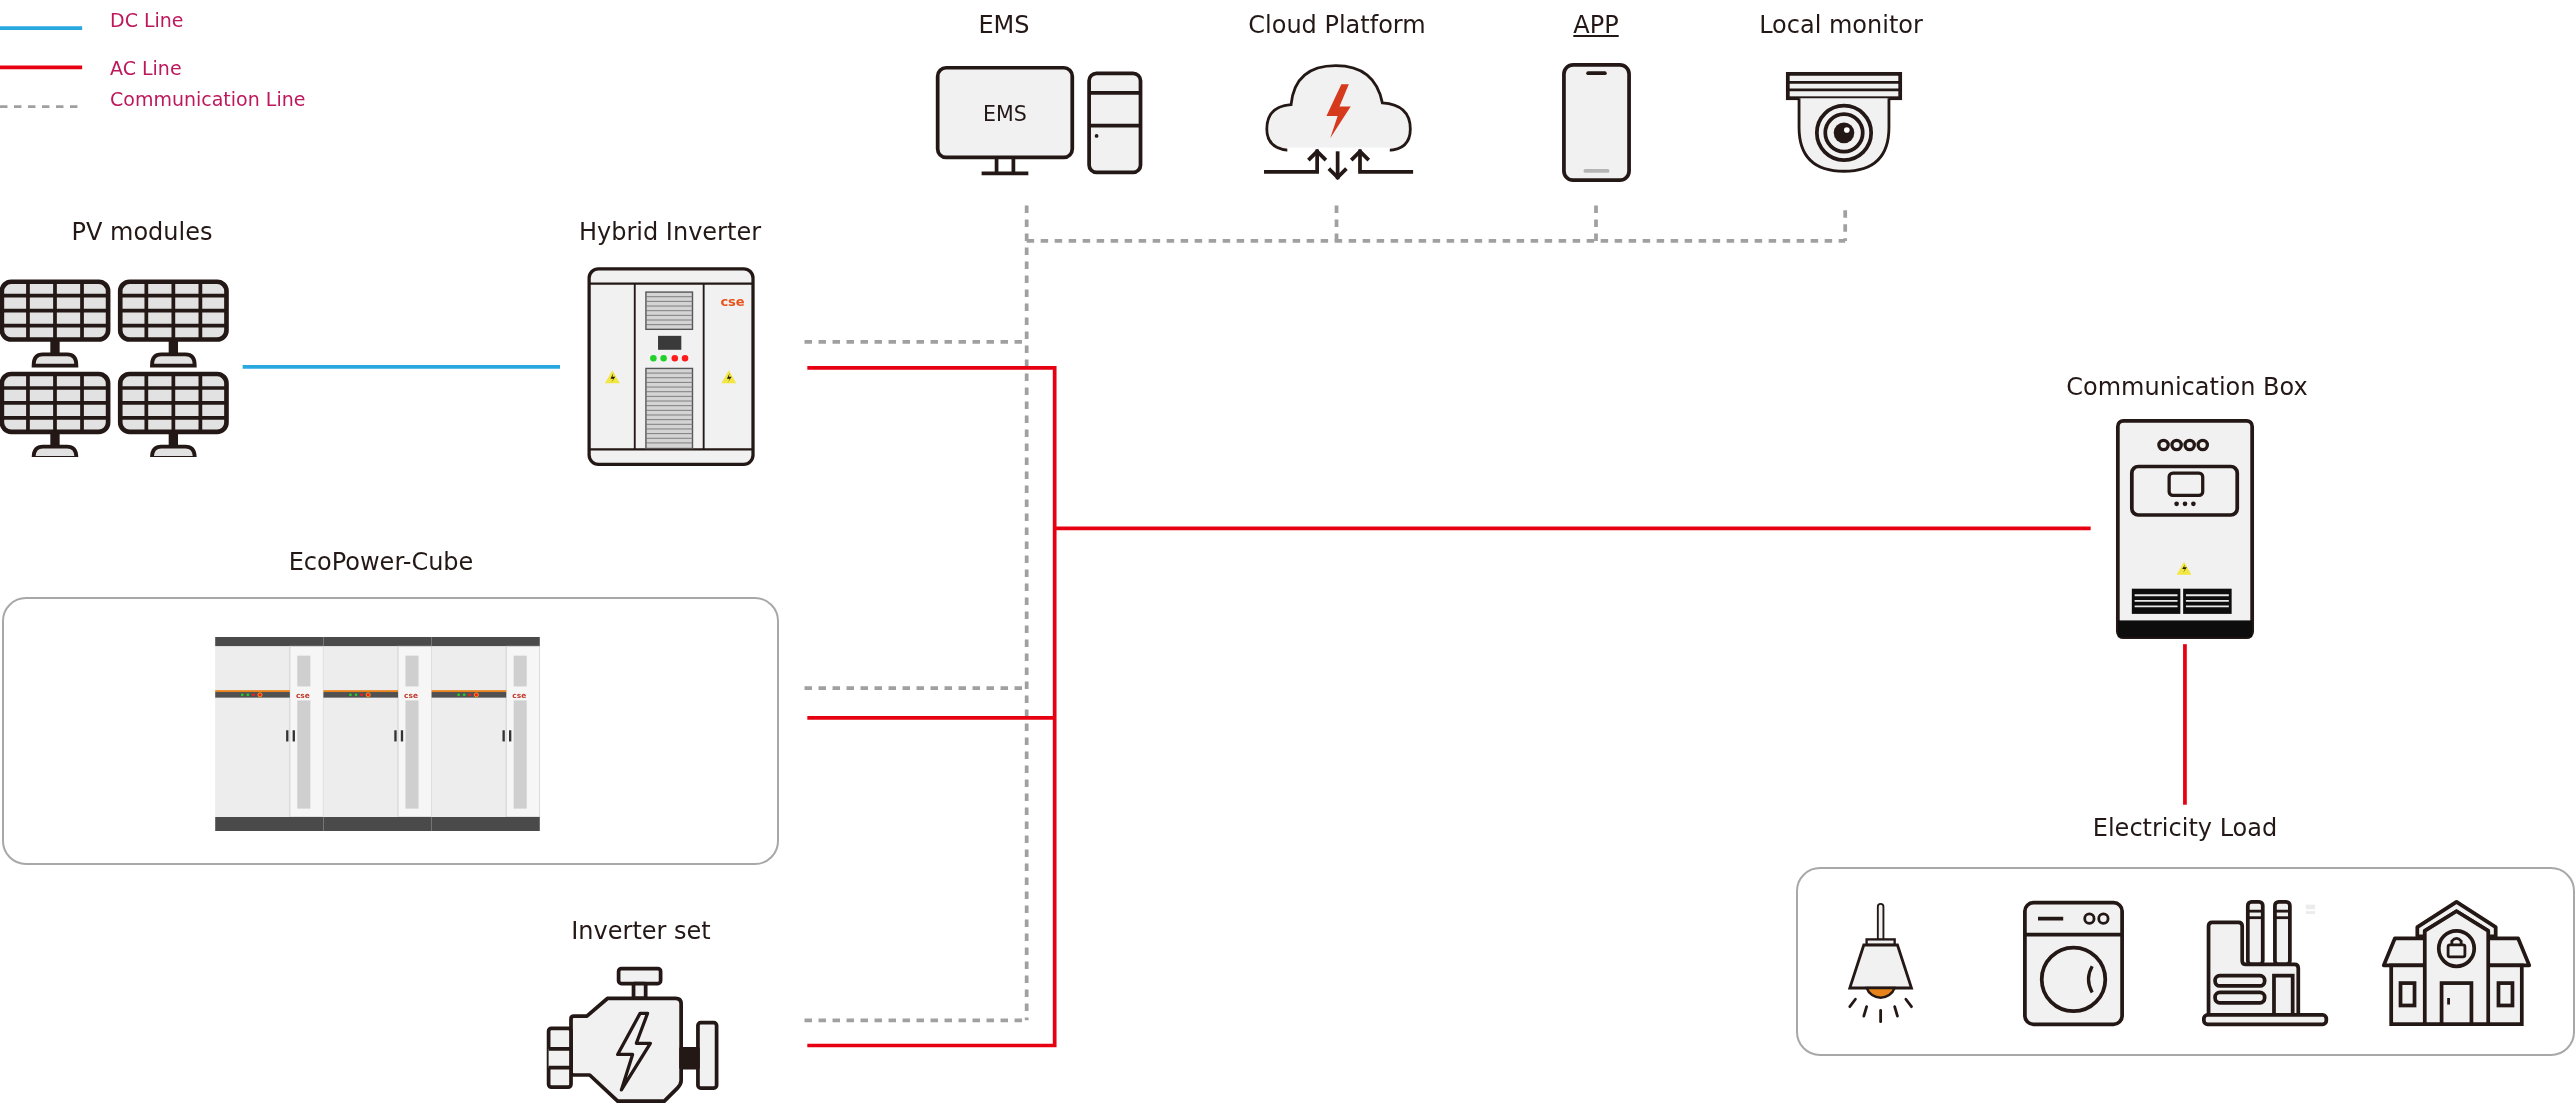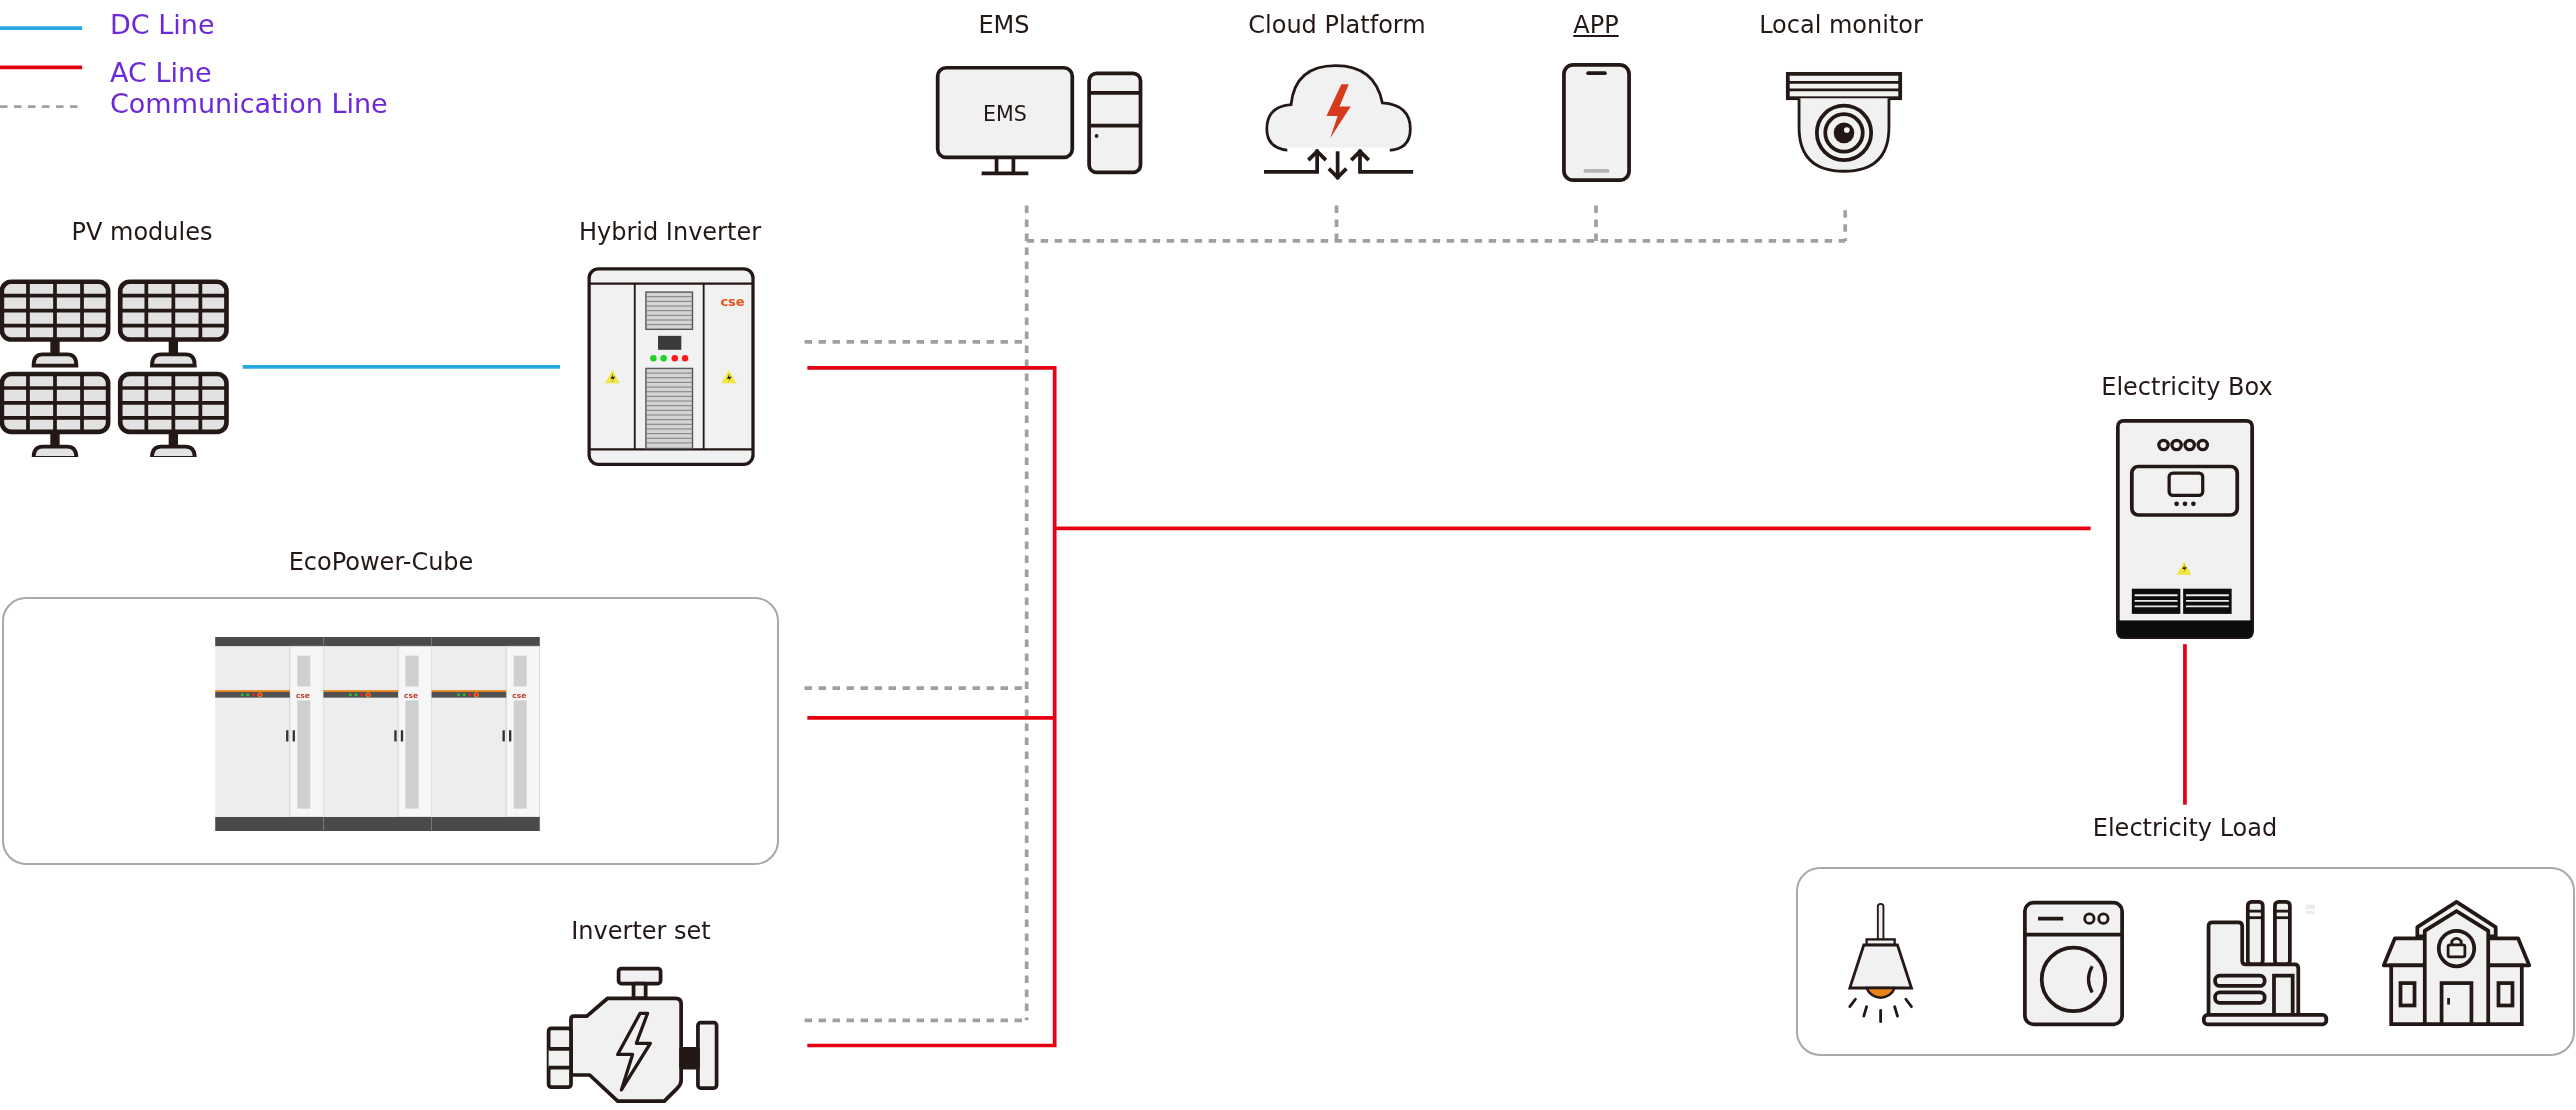--- a/index.html
+++ b/index.html
@@ -1,18 +1,18 @@
 <!DOCTYPE html>
 <html style="font-size:15px"><head>
 <meta charset="utf-8">
 <style>
   html, body { margin: 0; padding: 0; background: #ffffff; }
   body { width: 2576px; height: 1111px; position: relative; overflow: hidden; font-family: "DejaVu Sans", "Liberation Sans", sans-serif; }
   .label { position: absolute; color: #231815; font-size: 24px; white-space: nowrap; transform: translateX(-50%); }
-  .legend-text { position: absolute; color: #6d28d9; font-size: 27px; white-space: nowrap; }
+  .legend-text { position: absolute; color: #be185d; font-size: 19px; white-space: nowrap; }
   svg.wires { position: absolute; left: 0; top: 0; }
   .group-box { position: absolute; border: 2.8px solid #a8a8a8; border-radius: 24px; background: #fff; box-sizing: border-box; }
   .icon { position: absolute; }
 </style>
 </head>
 <body>
 
 <svg class="wires" width="2576" height="1111" viewBox="0 0 2760 1190">
 
   <line x1="0" y1="30" x2="88" y2="30" stroke="#29a8e0" stroke-width="4"></line>
@@ -46,21 +46,21 @@
 <div class="legend-text" style="left:110px; top:88px;">Communication Line</div>
 
 <div class="label" style="left:114px; top:218px;margin-left:28px;">PV modules</div>
 <div class="label" style="left:670px; top:218px;">Hybrid Inverter</div>
 <div class="label" style="left:381px; top:548px;">EcoPower-Cube</div>
 <div class="label" style="left:641px; top:917px;">Inverter set</div>
 <div class="label" style="left:1004px; top:11.2px;">EMS</div>
 <div class="label" style="left:1337px; top:11.2px;">Cloud Platform</div>
 <div class="label" style="left:1596px; top:11.2px;text-decoration:underline;">APP</div>
 <div class="label" style="left:1841px; top:11.2px;">Local monitor</div>
-<div class="label" style="left:2187px; top:373px;">Electricity Box</div>
+<div class="label" style="left:2187px; top:373px;">Communication Box</div>
 <div class="label" style="left:2185px; top:814px;">Electricity Load</div>
 
 <svg class="icon" style="left:0px; top:278px;" width="233" height="179" viewBox="0 0 250 192">
   <g id="pvpanel">
     <rect x="2" y="4" width="114" height="62" rx="10" fill="#e2e2e2" stroke="#231815" stroke-width="5"></rect>
     <line x1="30" y1="4" x2="30" y2="66" stroke="#231815" stroke-width="4"></line>
     <line x1="59" y1="4" x2="59" y2="66" stroke="#231815" stroke-width="4"></line>
     <line x1="88" y1="4" x2="88" y2="66" stroke="#231815" stroke-width="4"></line>
     <line x1="2" y1="19" x2="116" y2="19" stroke="#231815" stroke-width="4"></line>
     <line x1="2" y1="35" x2="116" y2="35" stroke="#231815" stroke-width="4"></line>

